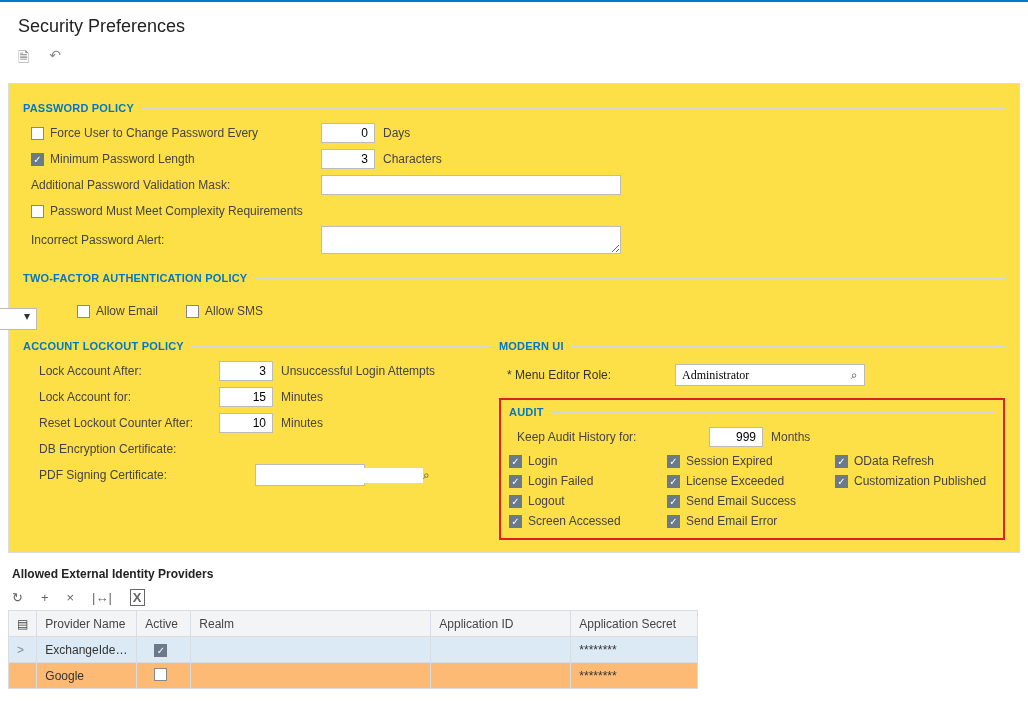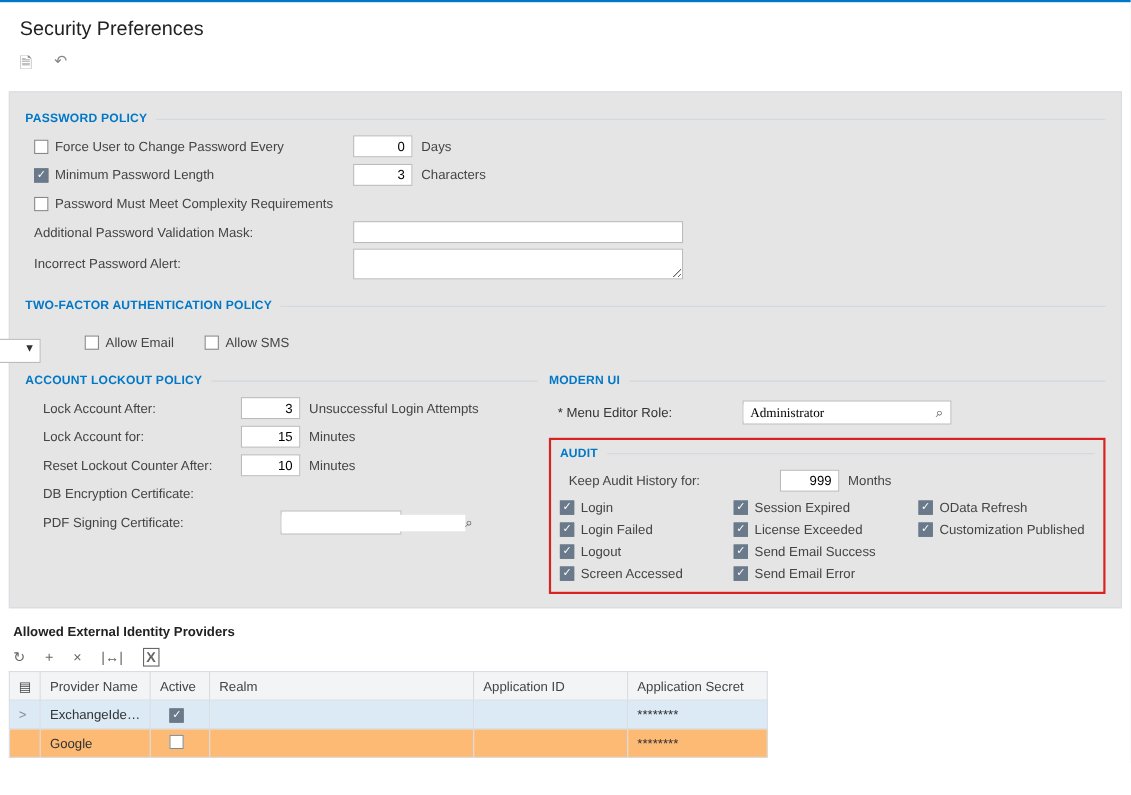--- a/index.html
+++ b/index.html
@@ -24,21 +24,21 @@
     }
     .toolbar-icon {
       color: #888;
       cursor: pointer;
       font-size: 14px;
     }
     .main-panel {
       margin: 0 8px;
       padding: 12px 14px;
       border: 1px solid #d8dde3;
-      background: #e5e5e5;
+      background: #fde047;
     }
     .section-header {
       color: #0077c7;
       font-size: 11px;
       font-weight: bold;
       display: flex;
       align-items: center;
       margin: 6px 0 8px 0;
       letter-spacing: 0.2px;
     }
@@ -226,30 +226,30 @@
     <div class="label-col">
       <span class="checkbox checked">✓</span>
       <span class="label">Minimum Password Length</span>
     </div>
     <input class="input-num" value="3" style="">
     <span class="unit">Characters</span>
   </div>
 
   <div class="field-row">
     <div class="label-col">
+      <span class="label" style="padding-left:0">Additional Password Validation Mask:</span>
+    </div>
+    <input class="input-text wide" value="" style="">
+  </div>
+
+  <div class="field-row">
+    <div class="label-col">
       <span class="checkbox"></span>
       <span class="label">Password Must Meet Complexity Requirements</span>
     </div>
-  </div>
-
-  <div class="field-row">
-    <div class="label-col">
-      <span class="label" style="padding-left:0">Additional Password Validation Mask:</span>
-    </div>
-    <input class="input-text wide" value="" style="">
   </div>
 
   <div class="field-row">
     <div class="label-col">
       <span class="label">Incorrect Password Alert:</span>
     </div>
     <textarea class="textarea" style=""></textarea>
   </div>
 
   <div class="section-header" style="margin-top:18px">

